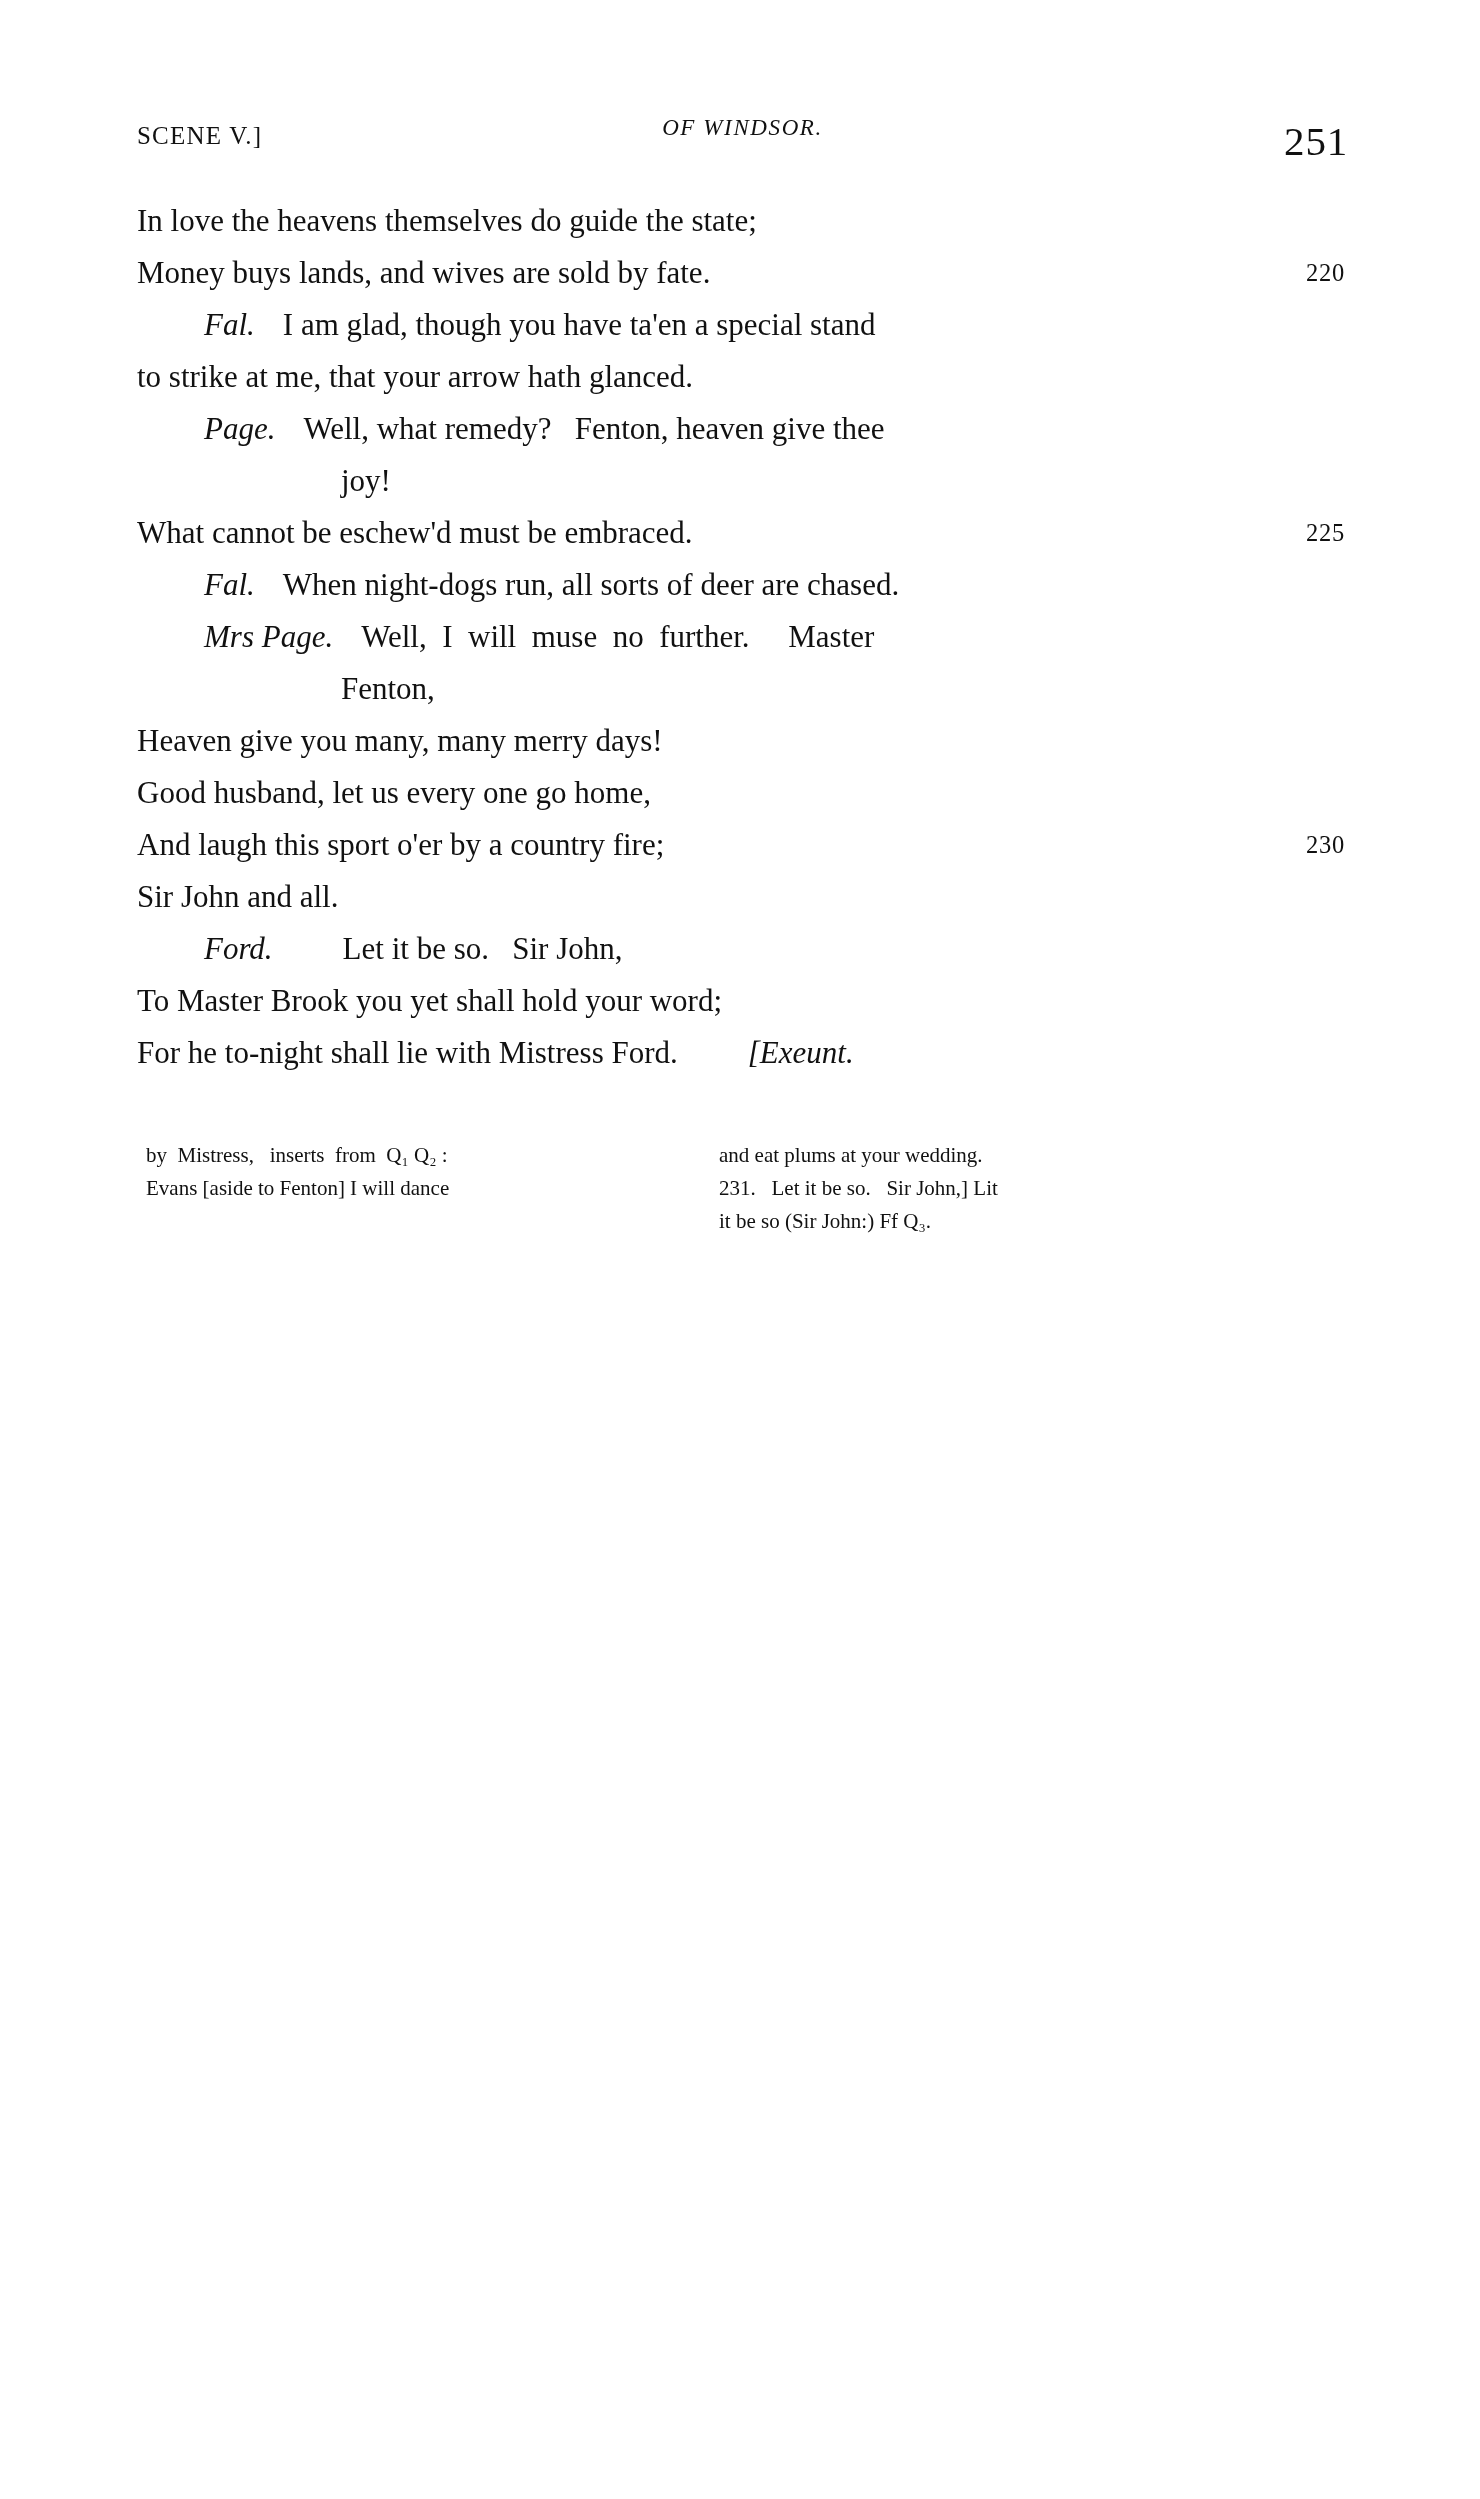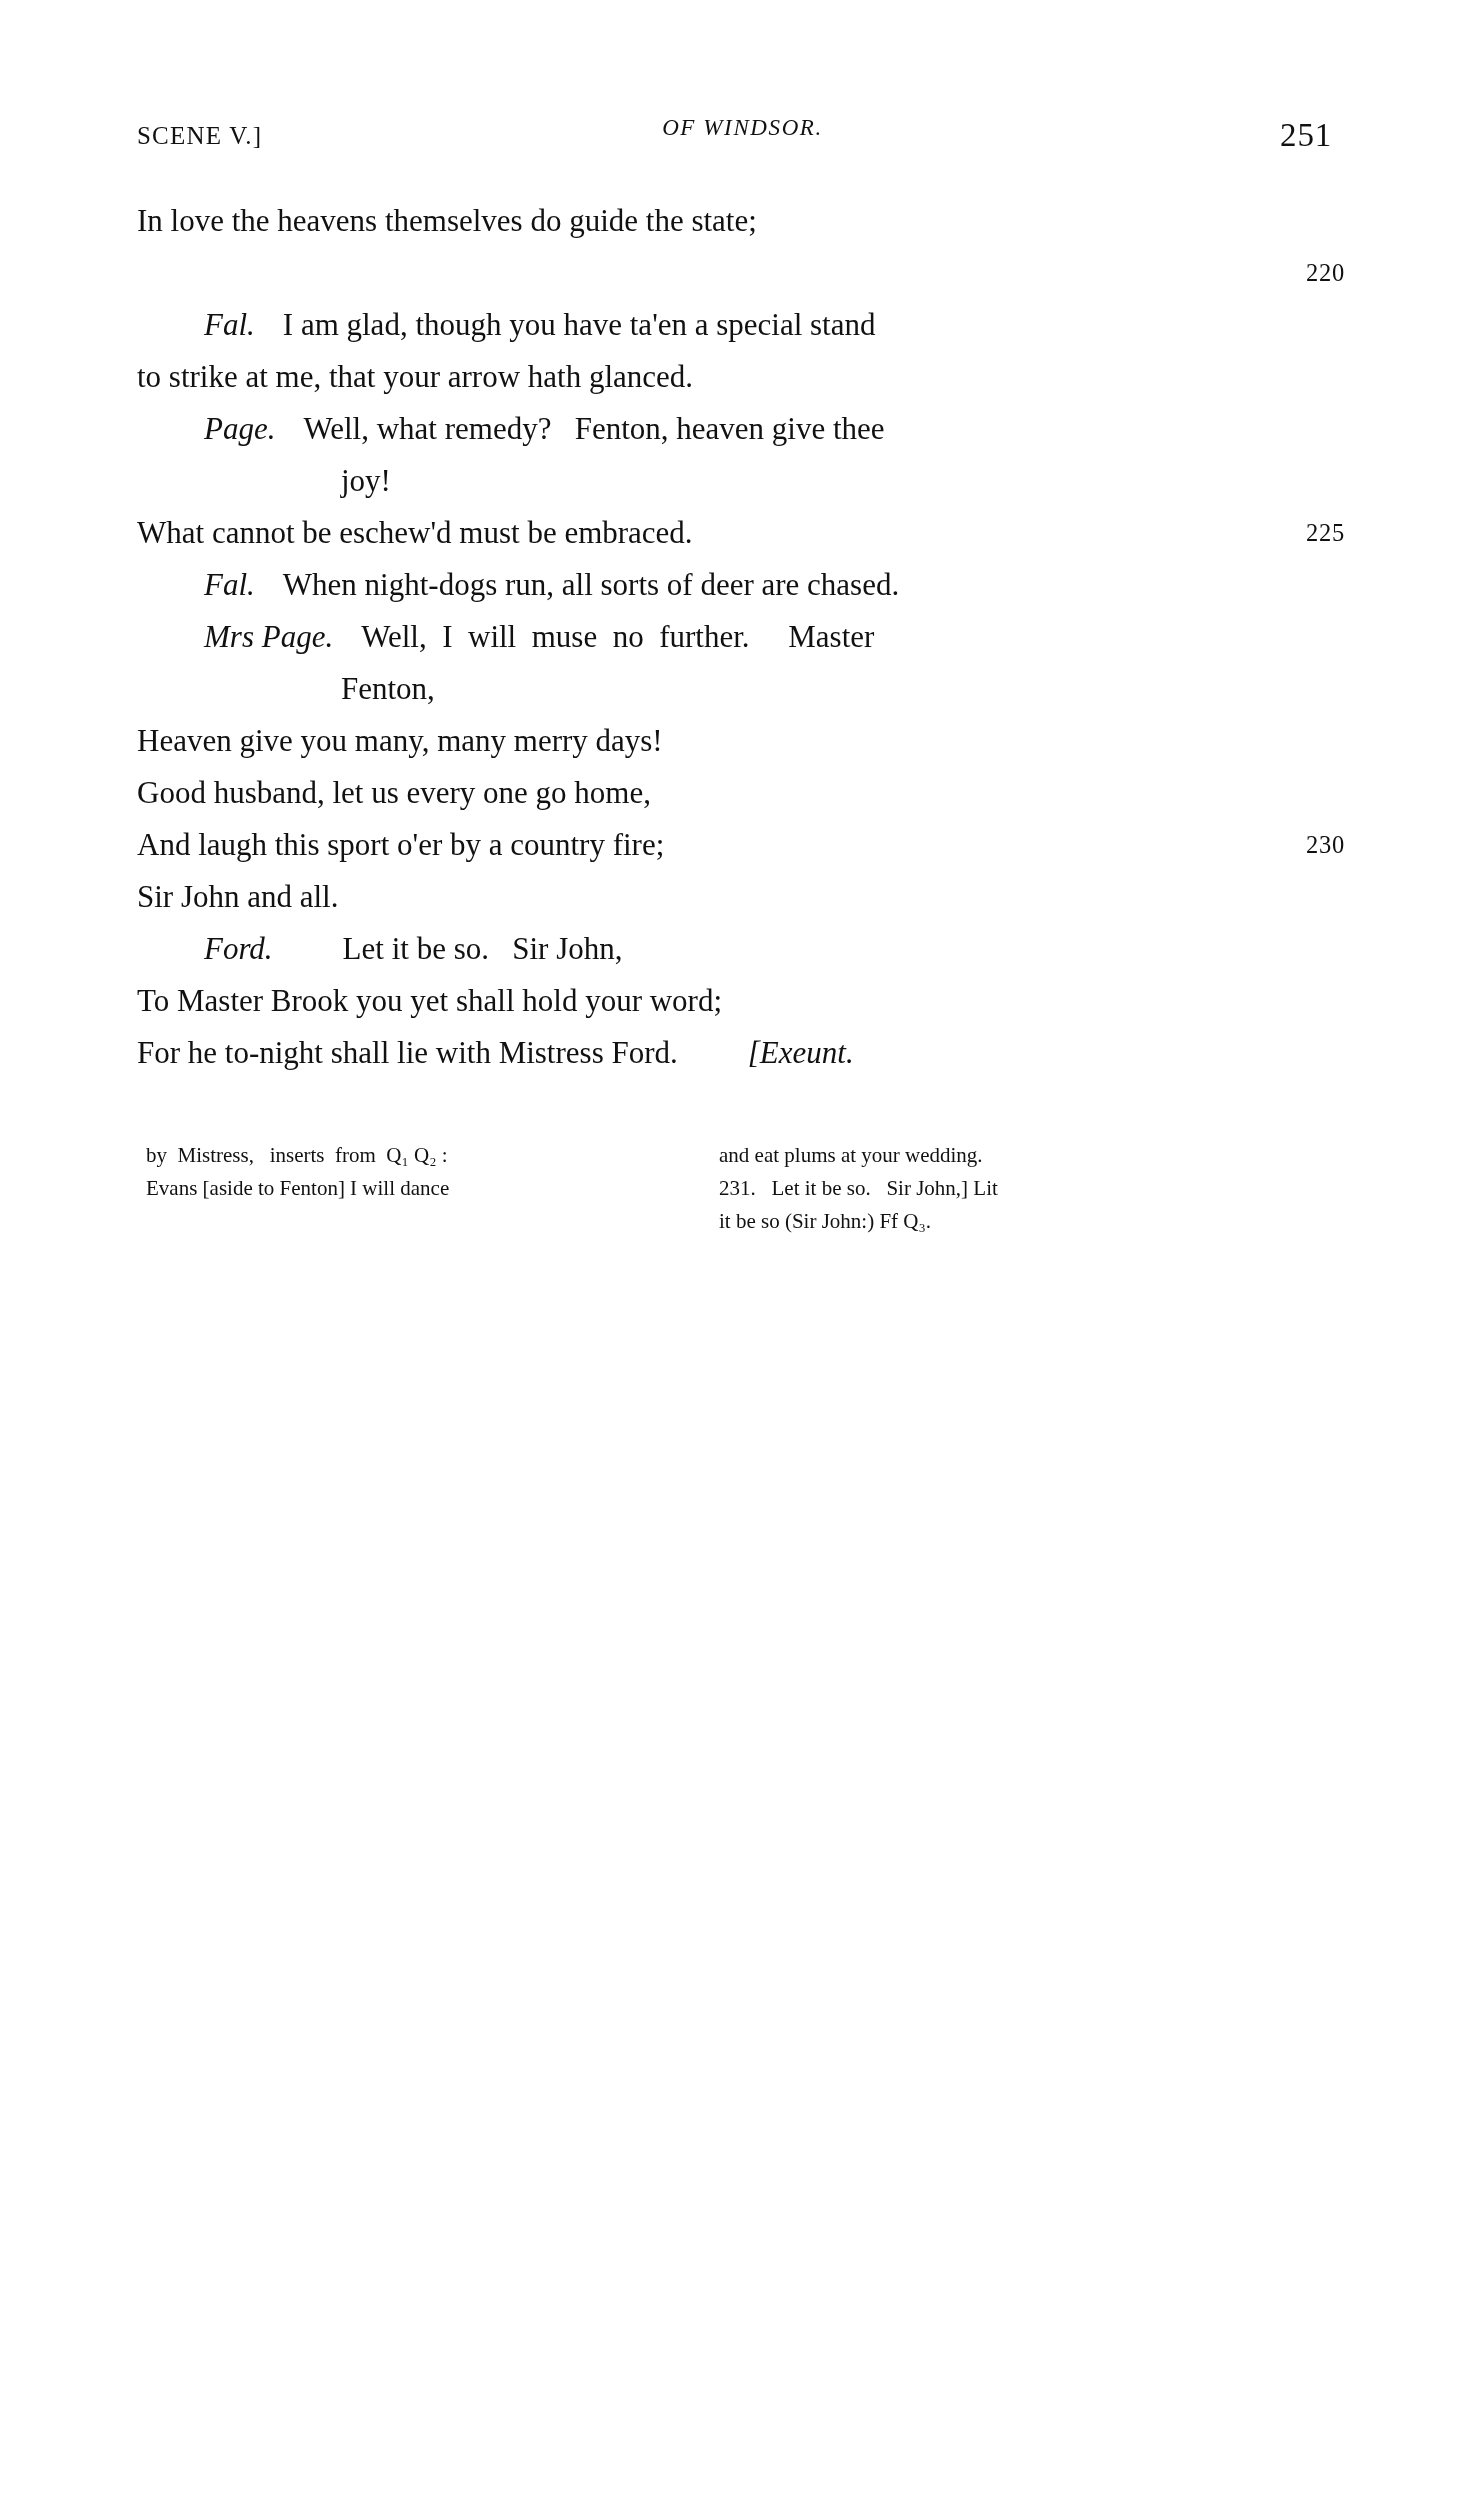--- a/index.html
+++ b/index.html
@@ -44,23 +44,23 @@
     left: 0;
     top: 0;
     width: 1211px;
     text-align: center;
     font-size: 23px;
     font-style: italic;
     letter-spacing: 1.6px;
   }
   .runhead .folio {
     position: absolute;
-    right: 16px;
+    right: 0;
     top: 1.6px;
-    font-size: 33px;
+    font-size: 41px;
     letter-spacing: 0.8px;
   }
 
   
   .body-text {
     position: absolute;
     left: 137px;
     top: 195px;
     width: 1145px;
     font-size: 31px;
@@ -112,21 +112,21 @@
 <div class="page">
 
   <div class="runhead">
     <span class="scene">SCENE V.]</span>
     <span class="title">OF WINDSOR.</span>
     <span class="folio">251</span>
   </div>
 
   <div class="body-text" id="verse-body">
       <div class="vline"><span>In love the heavens themselves do guide the state;</span></div>
-      <div class="vline"><span class="linenum">220</span></div>
+      <div class="vline"><span>Money buys lands, and wives are sold by fate.</span><span class="linenum">220</span></div>
       <div class="vline indent-1"><span class="speaker">Fal.</span><span class="gap-md"></span><span>I am glad, though you have ta'en a special stand</span></div>
       <div class="vline"><span>to strike at me, that your arrow hath glanced.</span></div>
       <div class="vline indent-1"><span class="speaker">Page.</span><span class="gap-md"></span><span>Well, what remedy?   Fenton, heaven give thee</span></div>
       <div class="vline indent-2"><span>joy!</span></div>
       <div class="vline"><span>What cannot be eschew'd must be embraced.</span><span class="linenum">225</span></div>
       <div class="vline indent-1"><span class="speaker">Fal.</span><span class="gap-md"></span><span>When night-dogs run, all sorts of deer are chased.</span></div>
       <div class="vline indent-1"><span class="speaker">Mrs Page.</span><span class="gap-md"></span><span>Well,  I  will  muse  no  further.     Master</span></div>
       <div class="vline indent-2"><span>Fenton,</span></div>
       <div class="vline"><span>Heaven give you many, many merry days!</span></div>
       <div class="vline"><span>Good husband, let us every one go home,</span></div>

